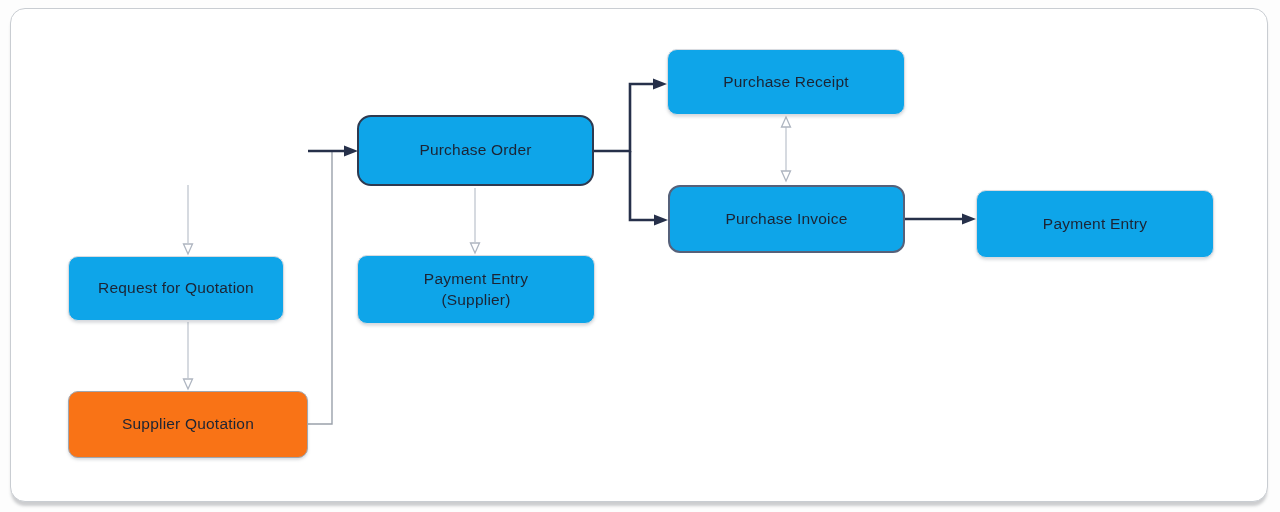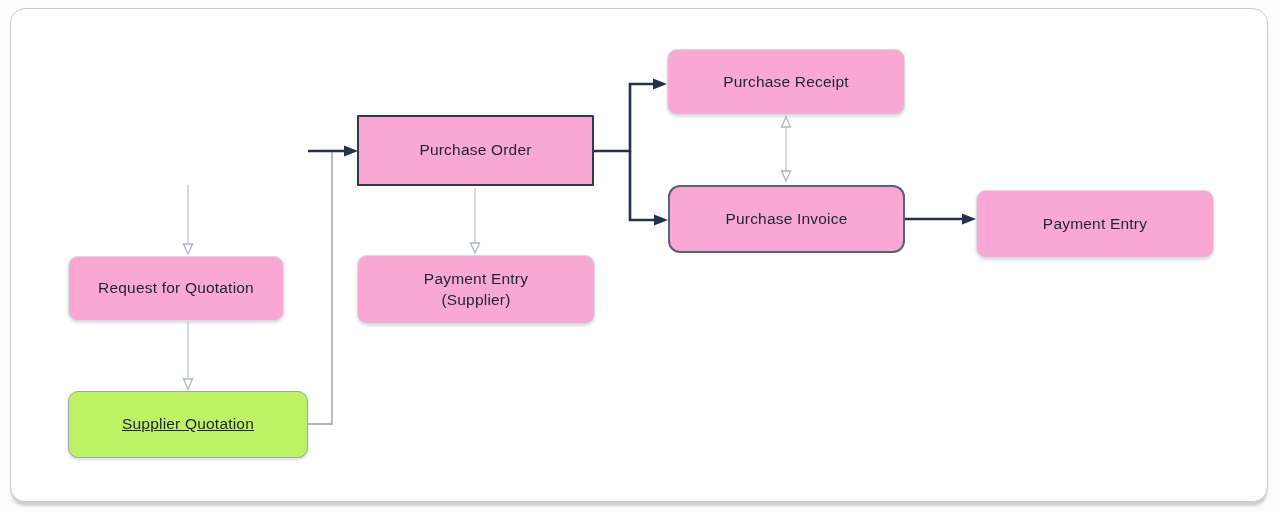--- a/index.html
+++ b/index.html
@@ -62,44 +62,43 @@
     stroke-width: 1.4;
     fill: none;
   }
   .node {
     position: absolute;
     display: flex;
     align-items: center;
     justify-content: center;
     text-align: center;
     box-sizing: border-box;
-    background: #f9a8d4;
+    background: #0ea5e9;
     border: 1.5px solid #d8dbe0;
     border-radius: 10px;
     box-shadow: 0 2px 3px rgba(110, 118, 130, 0.25);
     color: #1c2434;
     font-size: 15.5px;
     font-weight: 500;
     letter-spacing: 0.2px;
   }
   .node.primary {
     border: 2px solid #2e3a50;
-    border-radius: 1px;
+    border-radius: 14px;
     box-shadow: none;
   }
   .node.secondary {
     border: 2px solid #56617a;
     border-radius: 12px;
     box-shadow: none;
   }
   .node.gray {
-    background: #bef264;
+    background: #f97316;
     border: 1.5px solid #9fa6b0;
     border-radius: 10px;
-    text-decoration: underline;
   }
   .node-label { display: block; line-height: 1.35; }
   .node-label .line { display: block; }
 </style>
 </head>
 <body>
 
 <div class="stage">
   <div class="canvas"></div>
 

